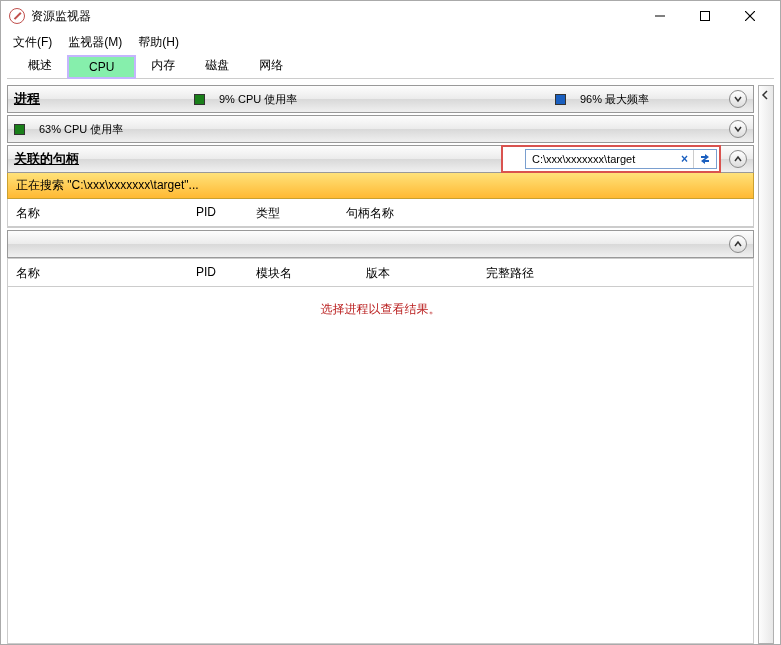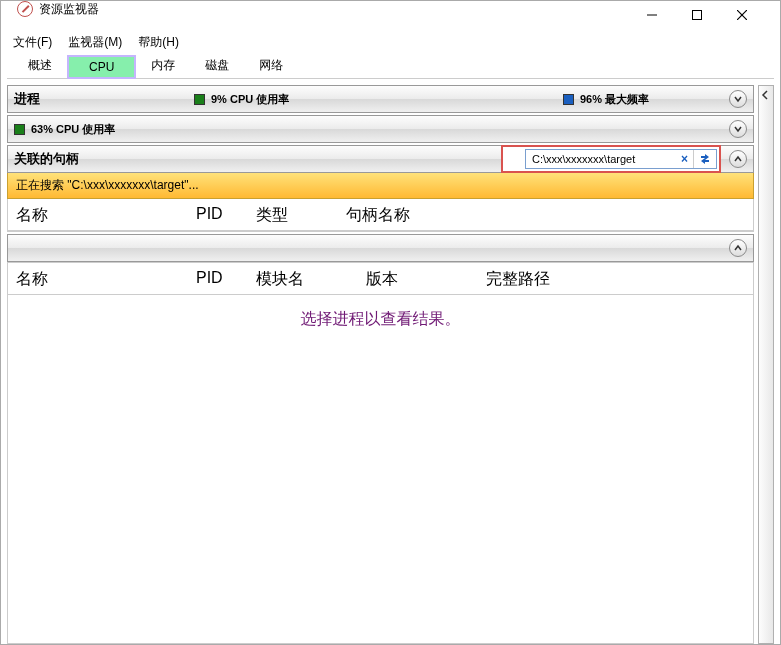--- a/index.html
+++ b/index.html
@@ -1,50 +1,50 @@
 <!DOCTYPE html>
 <html><head>
 <meta charset="utf-8">
 <style>
 * { box-sizing: border-box; margin: 0; padding: 0; }
 body { font-family: "Microsoft YaHei", "Segoe UI", sans-serif; font-size: 12px; background: #fff; width: 781px; height: 645px; overflow: hidden; border: 1px solid #aaa; position: relative; }
-.titlebar { height: 30px; display: flex; padding: 0 16px; background: #fff; }
+.titlebar { height: 30px; display: flex; align-items: center; padding: 0 8px; background: #fff; }
 .titlebar .app-icon { width: 16px; height: 16px; border: 1.5px solid #c0504d; border-radius: 50%; display: flex; align-items: center; justify-content: center; margin-right: 6px; position: relative; }
 .titlebar .app-icon::after { content: ""; width: 9px; height: 1.5px; background: #c0504d; transform: rotate(-45deg); position: absolute; }
 .titlebar .title { flex: 1; font-size: 12px; }
 .win-controls { display: flex; gap: 0; }
 .win-btn { width: 45px; height: 28px; display: flex; align-items: center; justify-content: center; cursor: pointer; }
 .win-btn svg { width: 10px; height: 10px; }
 .menubar { height: 22px; display: flex; align-items: center; padding: 0 4px; font-size: 12px; }
 .menubar .menu-item { padding: 2px 8px; cursor: pointer; }
 .tabbar { height: 26px; display: flex; align-items: flex-end; padding: 0 6px; border-bottom: 1px solid #ccc; margin: 0 6px; }
 .tab { padding: 4px 14px; font-size: 12px; cursor: pointer; border: 1px solid transparent; border-bottom: none; }
 .tab-hl { border: 2px solid #c4b5fd; padding: 3px 20px; margin-bottom: -1px; background: #86efac; }
 .content { padding: 6px 6px 0 6px; display: flex; gap: 4px; height: calc(100% - 78px); }
 .main-col { flex: 1; display: flex; flex-direction: column; gap: 2px; overflow: hidden; }
 .side-col { width: 16px; border: 1px solid #b0b0b0; background: linear-gradient(to right, #fdfdfd, #e8e8e8); display: flex; align-items: flex-start; justify-content: center; padding-top: 4px; cursor: pointer; }
 .section-header { height: 28px; border: 1px solid #999; background: linear-gradient(to bottom, #fdfdfd 0%, #ececec 48%, #d9d9d9 52%, #f0f0f0 100%); display: flex; align-items: center; padding: 0 6px; font-size: 13px; font-weight: bold; }
-.section-header .sh-title { min-width: 180px; }
-.stat { display: flex; align-items: center; font-weight: bold; font-size: 11px; margin-right: 40px; }
+.section-header .sh-title { min-width: 180px; text-decoration: underline; }
+.stat { display: flex; align-items: center; font-weight: normal; font-size: 11px; margin-right: 40px; gap: 8px; }
 .stat .swatch { width: 11px; height: 11px; margin-right: 6px; border: 1px solid #333; }
 .swatch.green { background: #1a7f1a; }
 .swatch.blue { background: #1a5fbf; }
 .sh-spacer { flex: 1; }
 .chevron-btn { width: 18px; height: 18px; border: 1px solid #8a8a8a; border-radius: 50%; background: linear-gradient(to bottom, #fff, #ddd); display: flex; align-items: center; justify-content: center; cursor: pointer; }
 .search-wrap { display: flex; align-items: center; border: 2px solid #d9534f; padding: 2px; margin-right: 8px; background: #fff; }
 .search-box { border: 1px solid #7a9fcf; height: 20px; display: flex; align-items: center; background: #fff; margin-left: 20px; }
 .search-input { border: none; outline: none; font-size: 11px; padding: 0 6px; width: 150px; font-family: inherit; }
 .search-clear { color: #1a5fbf; padding: 0 5px; cursor: pointer; font-size: 12px; font-weight: bold; }
 .search-go { padding: 0 4px; cursor: pointer; display: flex; align-items: center; border-left: 1px solid #ccc; height: 100%; }
 .search-status { background: linear-gradient(to bottom, #ffe27a, #ffb933); border: 1px solid #c9a030; border-top: none; padding: 4px 8px; font-size: 12px; }
-.col-headers { display: flex; padding: 6px 8px 4px 8px; border: 1px solid #ccc; border-top: none; font-size: 16px; background: #fff; }
+.col-headers { display: flex; padding: 6px 8px 4px 8px; border: 1px solid #ccc; border-top: none; font-size: 12px; background: #fff; }
 .col-headers.border-top { border-top: 1px solid #ccc; }
 .ch { padding-right: 8px; }
 .panel-body { flex: 1; border: 1px solid #ccc; border-top: none; background: #fff; overflow: auto; }
-.panel-body .empty-msg { text-align: center; padding: 14px 0; font-size: 16px; color: #701a75; }
+.panel-body .empty-msg { text-align: center; padding: 14px 0; font-size: 12px; color: #b91c1c; }
 .handles-body { height: 180px; }
 .modules-body { flex: 1; }
 .handles-group { display: flex; flex-direction: column; }
 .modules-group { display: flex; flex-direction: column; flex: 1; }
 </style>
 </head>
 <body>
 
 <div class="titlebar">
   <div class="app-icon"></div>

